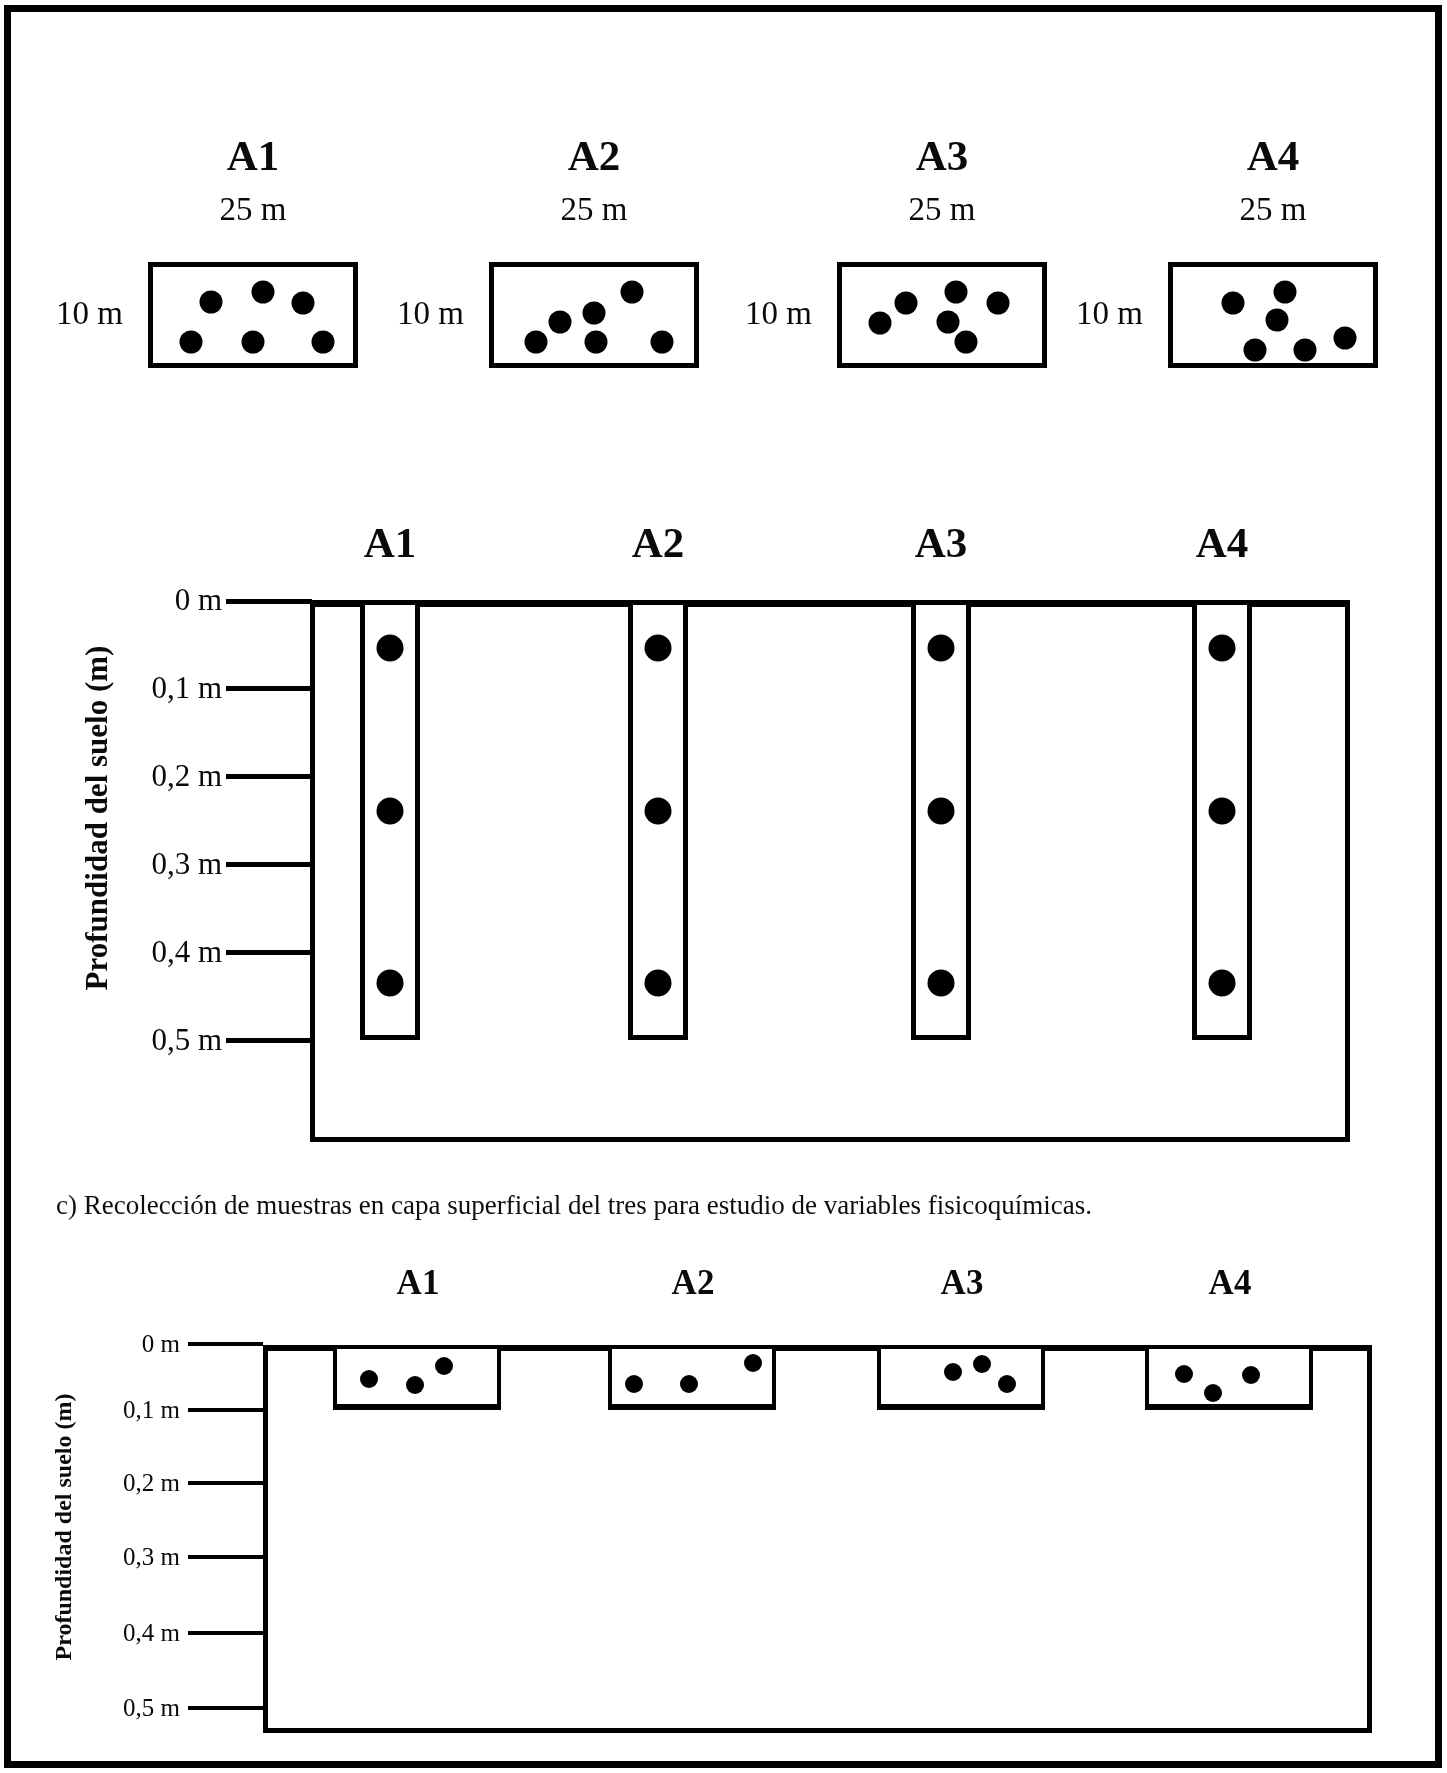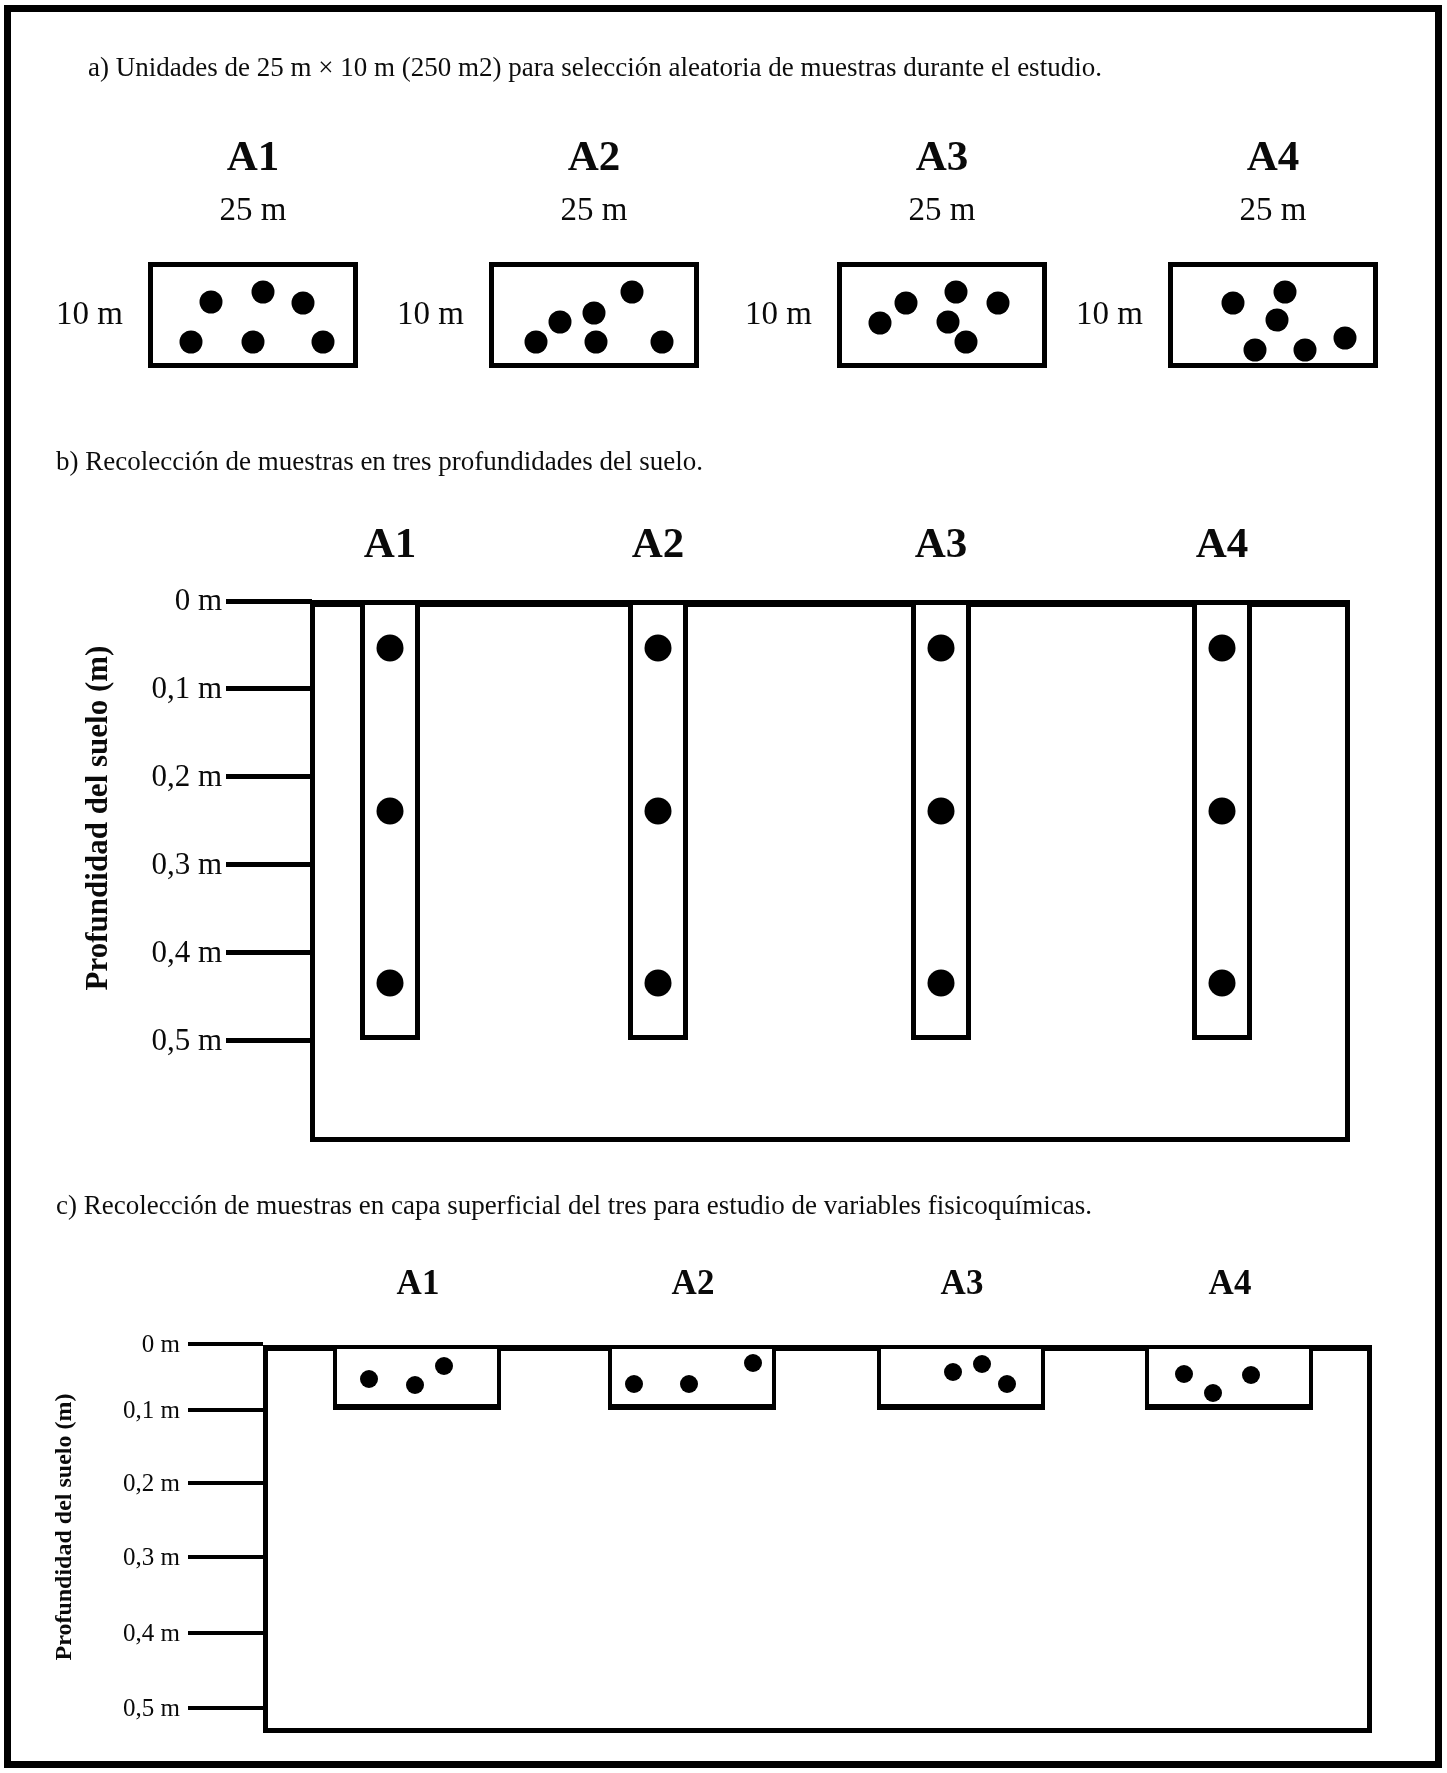--- a/index.html
+++ b/index.html
@@ -96,21 +96,20 @@
   .tick-line.c{left:188px;width:75px;height:4px;}
   .tick-label.c{left:30px;width:150px;font-size:25px;line-height:30px;}
   #c-axis-label{left:63px;top:1527px;font-size:24px;}
 </style>
 </head>
 <body>
 
 <div class="page">
   <div class="frame"></div>
 
-  <div class="caption" id="caption-a">a) Unidades de 25 m × 10 m (250 m2) para selección aleatoria de muestras durante el estudio.</div>
 
   <div class="a-unit" style="left:148px">
     <div class="a-label">A1</div>
     <div class="a-dim-top">25 m</div>
     <div class="a-dim-side">10 m</div>
     <div class="a-rect">
         <div class="dot" style="left: 29%; top: 36%;"></div>
         <div class="dot" style="left: 55%; top: 26%;"></div>
         <div class="dot" style="left: 75%; top: 38%;"></div>
         <div class="dot" style="left: 19%; top: 78%;"></div>
@@ -151,21 +150,20 @@
     <div class="a-rect">
         <div class="dot" style="left: 30%; top: 38%;"></div>
         <div class="dot" style="left: 56%; top: 26%;"></div>
         <div class="dot" style="left: 52%; top: 55%;"></div>
         <div class="dot" style="left: 41%; top: 86%;"></div>
         <div class="dot" style="left: 66%; top: 86%;"></div>
         <div class="dot" style="left: 86%; top: 74%;"></div>
       </div>
   </div>
 
-  <div class="caption" id="caption-b">b) Recolección de muestras en tres profundidades del suelo.</div>
 
   <div class="axis-label" id="b-axis-label">Profundidad del suelo (m)</div>
 
   <div class="tick-line b" style="top:599px"></div>
   <div class="tick-line b" style="top:686px"></div>
   <div class="tick-line b" style="top:774px"></div>
   <div class="tick-line b" style="top:862px"></div>
   <div class="tick-line b" style="top:950px"></div>
   <div class="tick-line b" style="top:1038px"></div>
 

